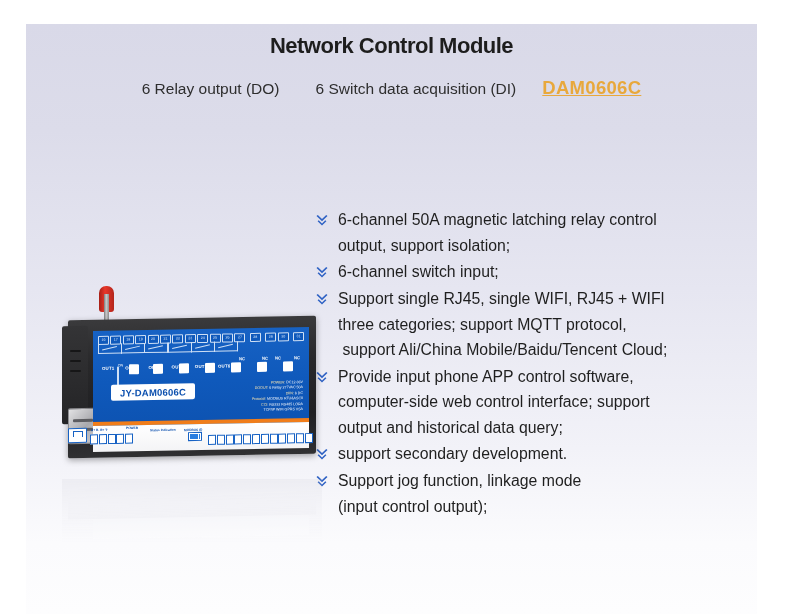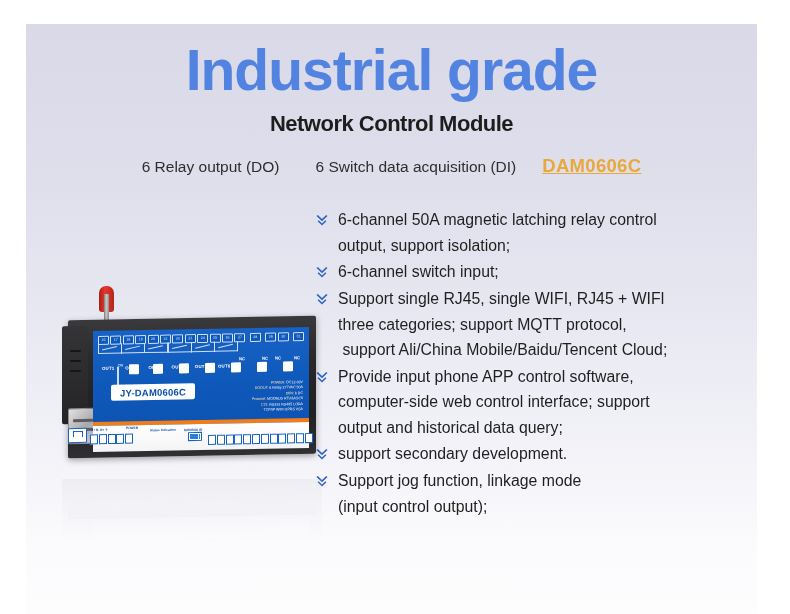--- a/index.html
+++ b/index.html
@@ -211,21 +211,20 @@
     background:linear-gradient(180deg,#d8d8e0,rgba(216,216,224,0));
     transform:skewY(1.1deg);
   }
 </style>
 </head>
 <body>
 
 <div id="banner">
 
   <div id="headline">
-    <div id="title-main">Industrial grade</div>
     <div id="title-sub">Network Control Module</div>
     <div id="tagline">
       <span class="tag-a">6 Relay output (DO)</span>
       <span class="tag-b">6 Switch data acquisition (DI)</span>
       <span id="model-code">DAM0606C</span>
     </div>
   </div>
 
   <div id="features">
       <div class="feat">

